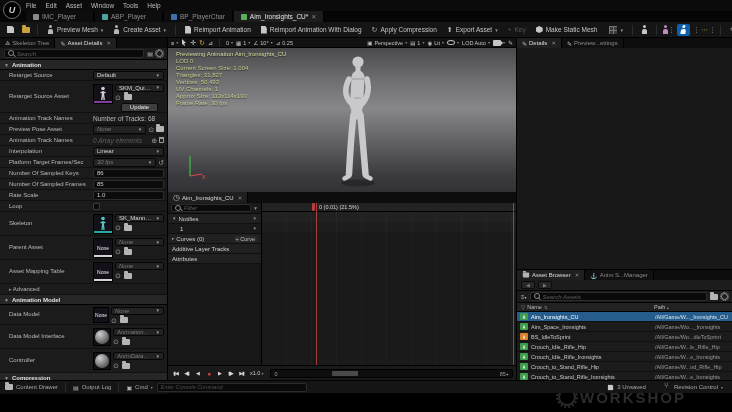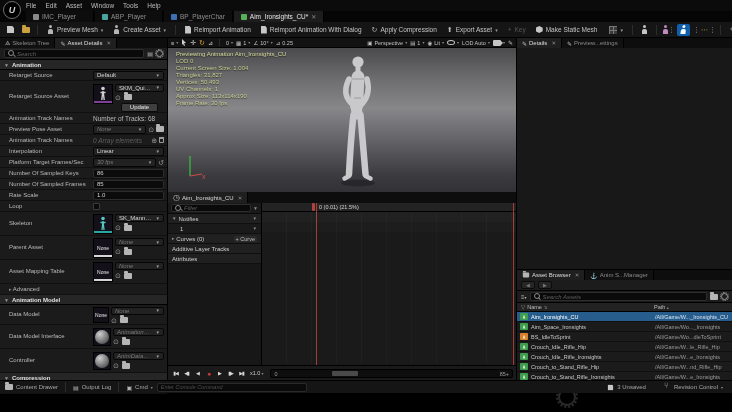--- a/index.html
+++ b/index.html
@@ -771,20 +771,21 @@
       <span class="apath">/All/Game/W...e_Ironsights</span>
     </div>
     <div class="abrow" style="height:5px;overflow:hidden;opacity:.6">
       <span class="aicon seq"></span>
     </div>
   </div>
 </div>
 
 <div id="watermark" class="abs">
   <span class="gear"></span>
+  <span class="wtext">WORKSHOP</span>
 </div>
 
 <div id="statusbar" class="abs">
   <span class="sbitem">
     <span class="i-folder gray"></span>
     <span>Content Drawer</span>
   </span>
   <span class="sep"></span>
   <span class="sbitem">
     <span style="color:#b5b5b5">▤</span>

